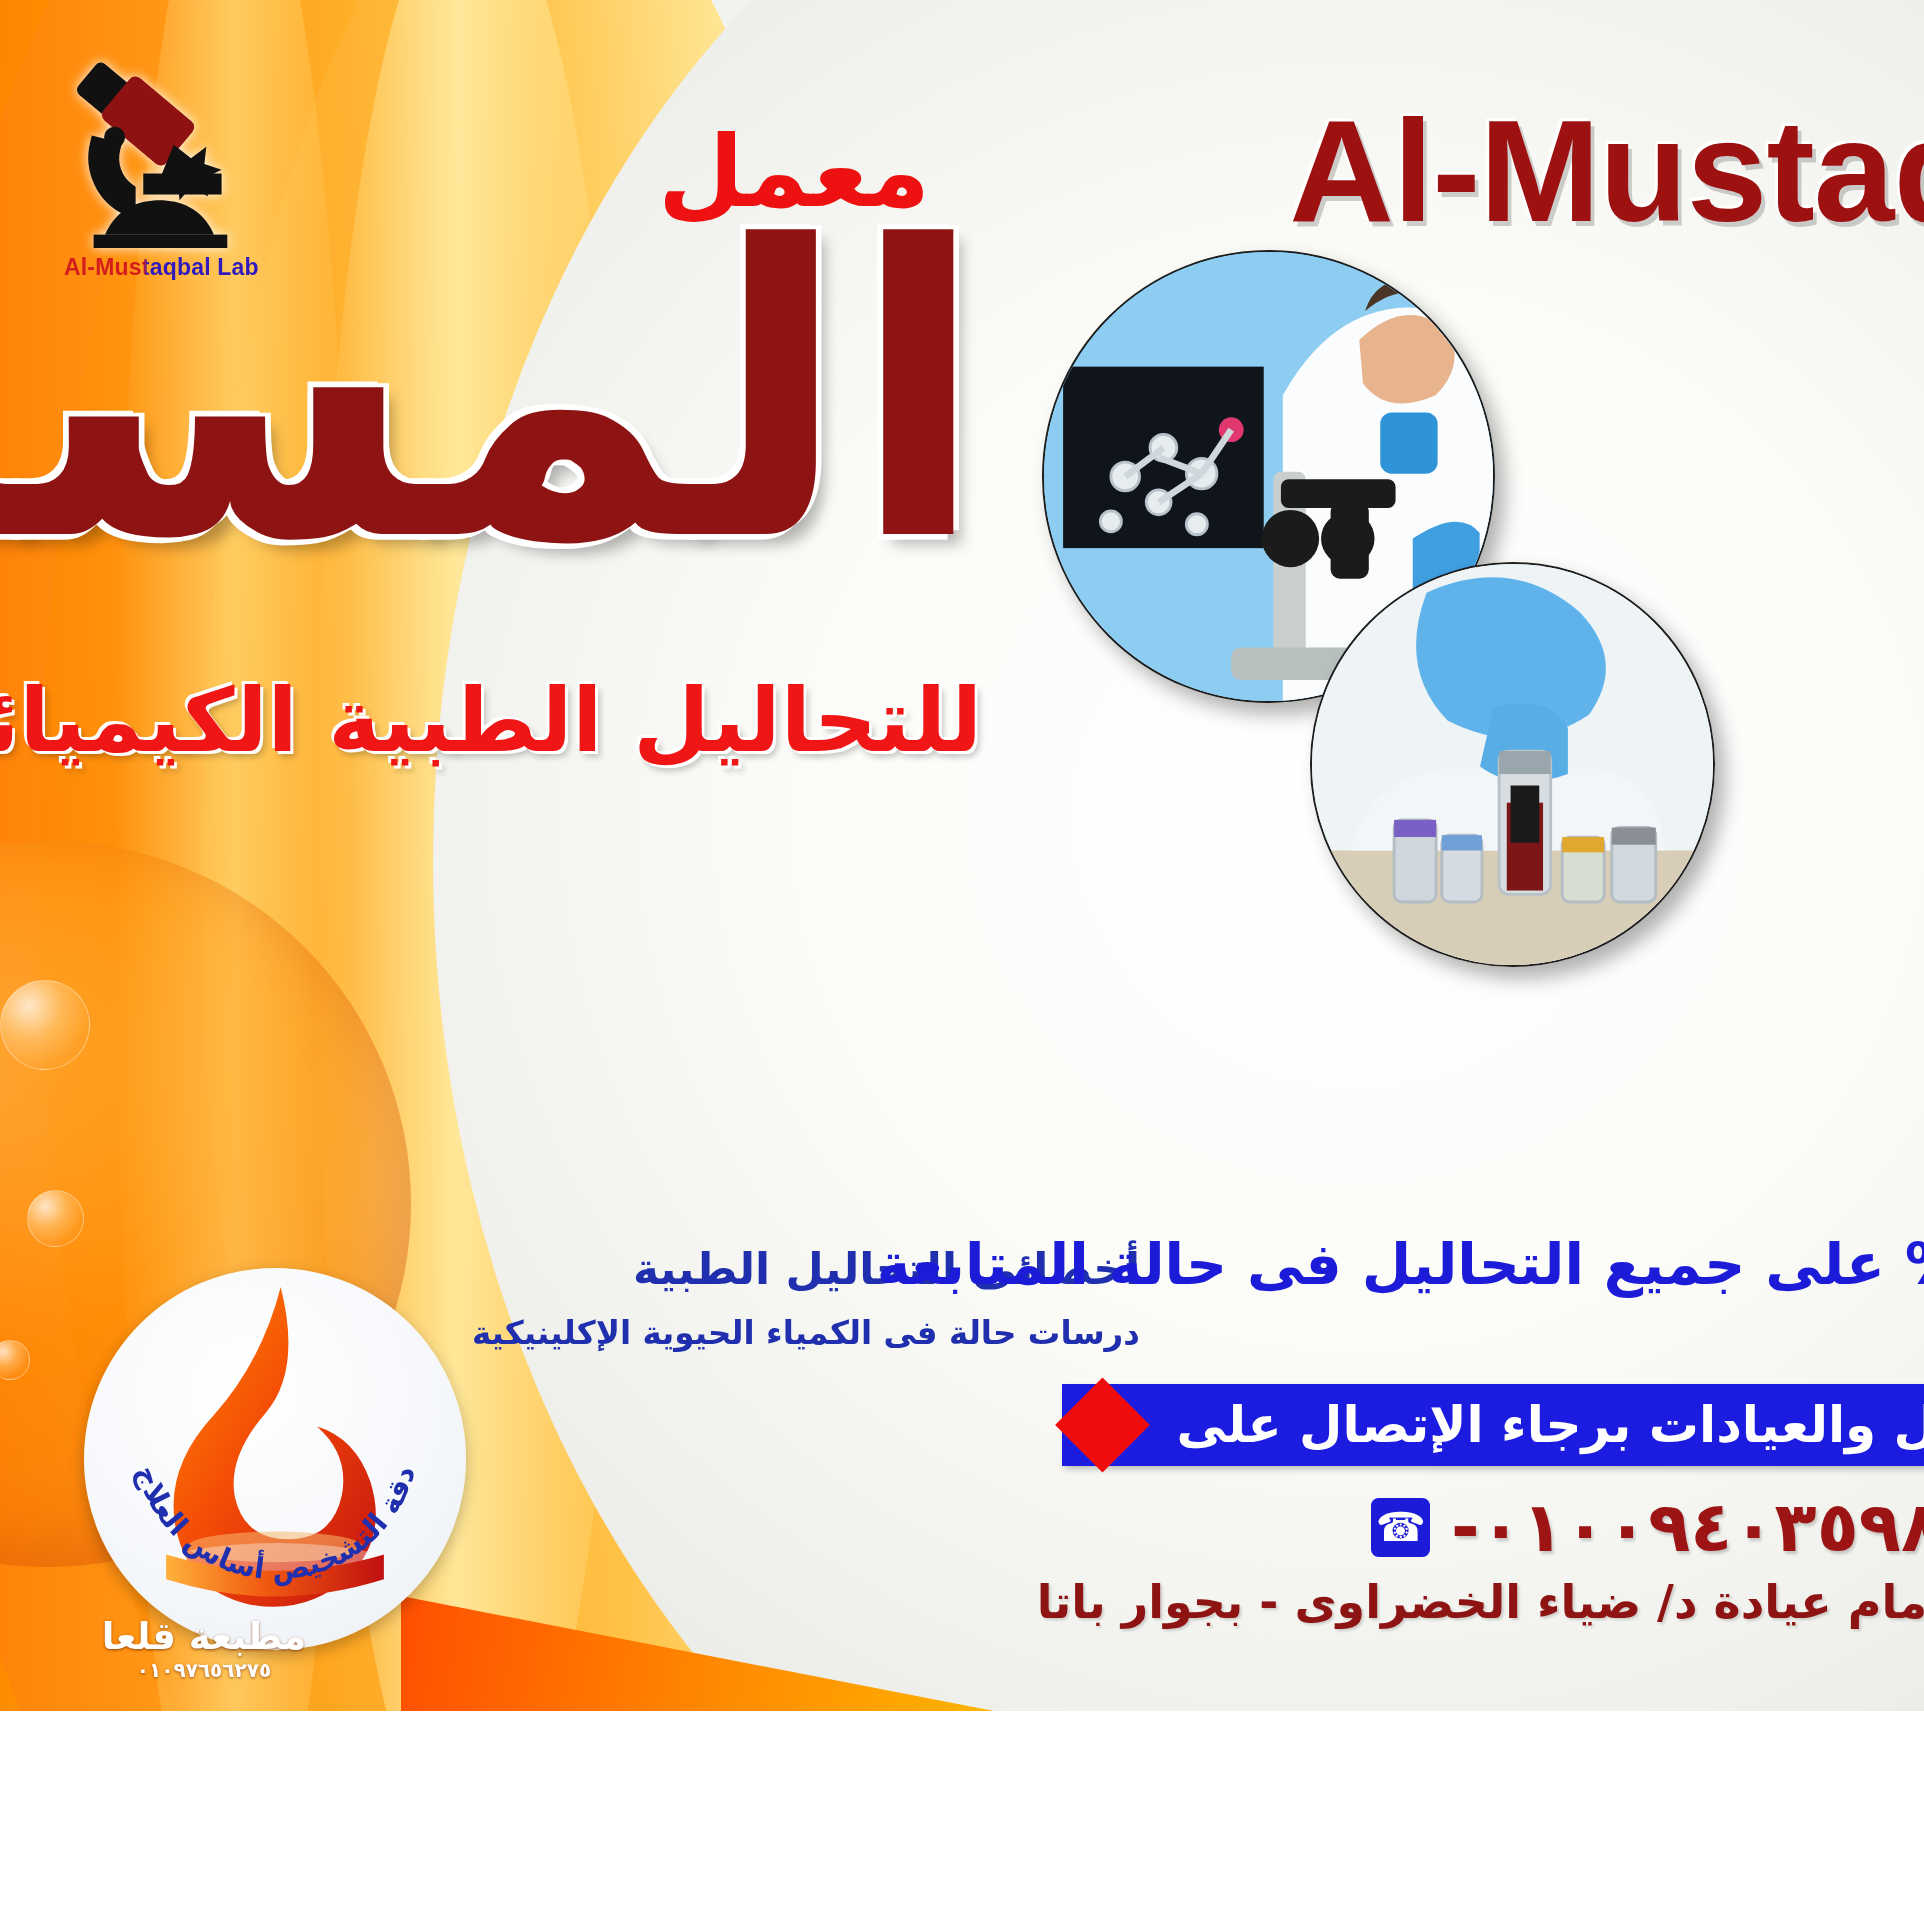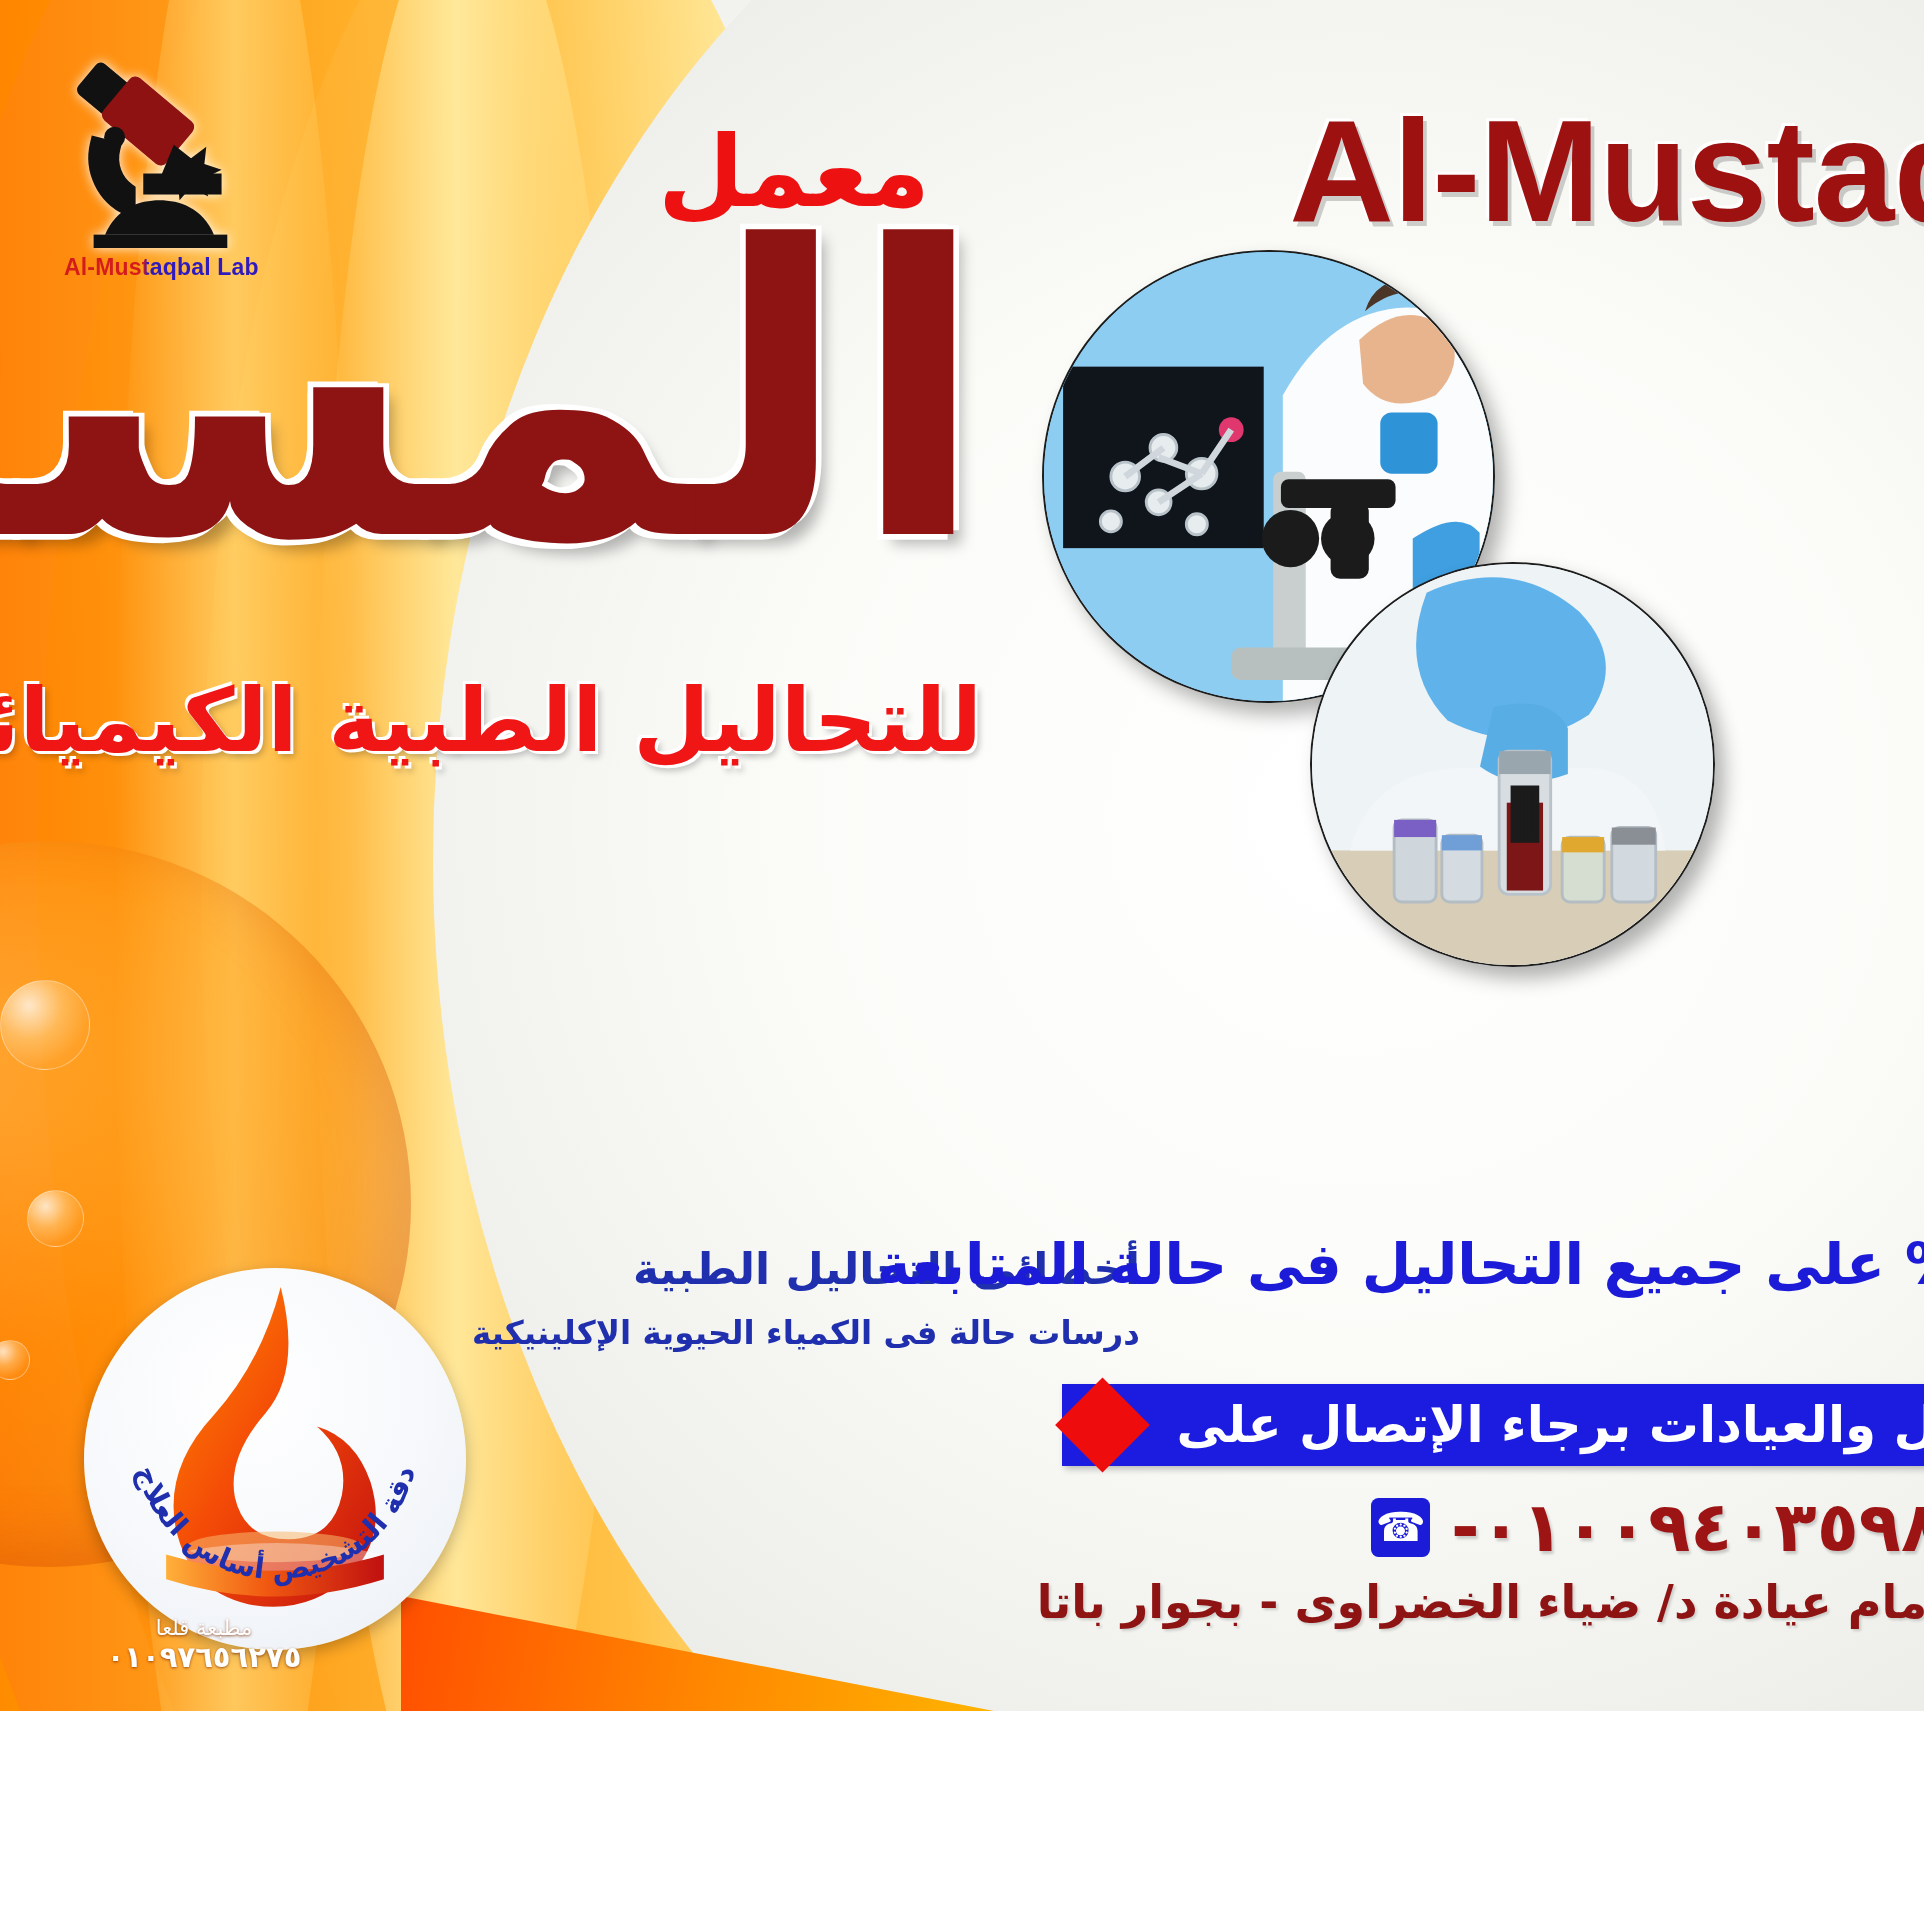--- a/index.html
+++ b/index.html
@@ -175,22 +175,22 @@
   #badge{
     position:absolute;left:84px;top:1268px;width:382px;height:382px;border-radius:50%;
     background:radial-gradient(circle at 42% 32%, #ffffff 0%, #f6f8fb 55%, #e9eef4 100%);
     box-shadow:0 5.7px 15.3px rgba(0,0,0,.25);
   }
   #badge svg{display:block;width:100%;height:100%;}
   #printer{
     position:absolute;left:75px;top:1617px;width:258px;text-align:center;
     direction:rtl;color:#ffffff;text-shadow:0 1px 2.9px rgba(120,40,0,.75);
   }
-  #printer .p1{font-size:21px;font-weight:400;line-height:1.1;}
-  #printer .p2{font-size:29px;font-weight:700;letter-spacing:1px;}
+  #printer .p1{font-size:37px;font-weight:700;line-height:1.1;}
+  #printer .p2{font-size:20px;font-weight:700;letter-spacing:1px;}
 </style>
 </head>
 <body>
 
 <div id="poster">
 
   <div id="card">
 
     <div class="ribbon">
       <i class="r1"></i>

